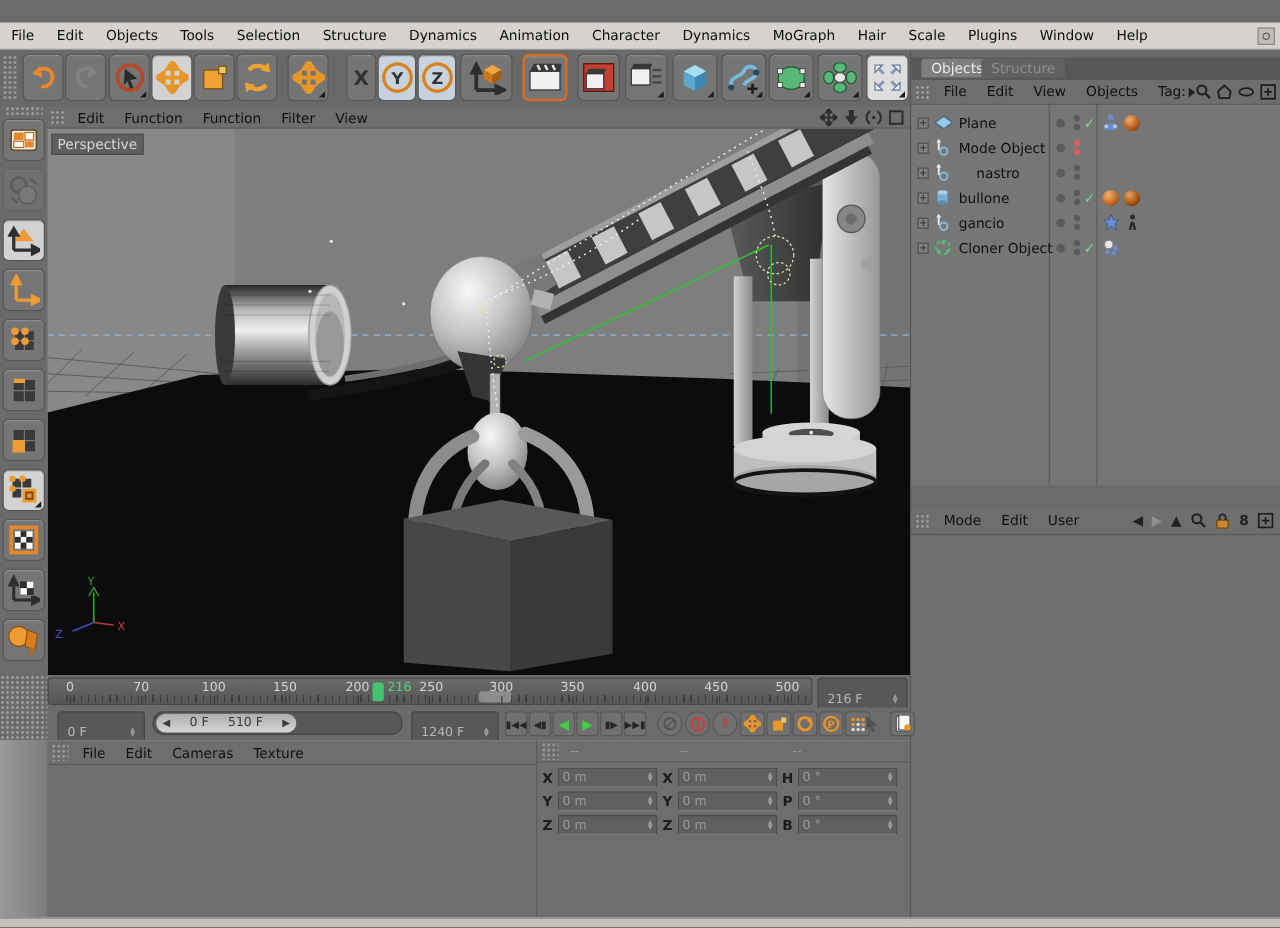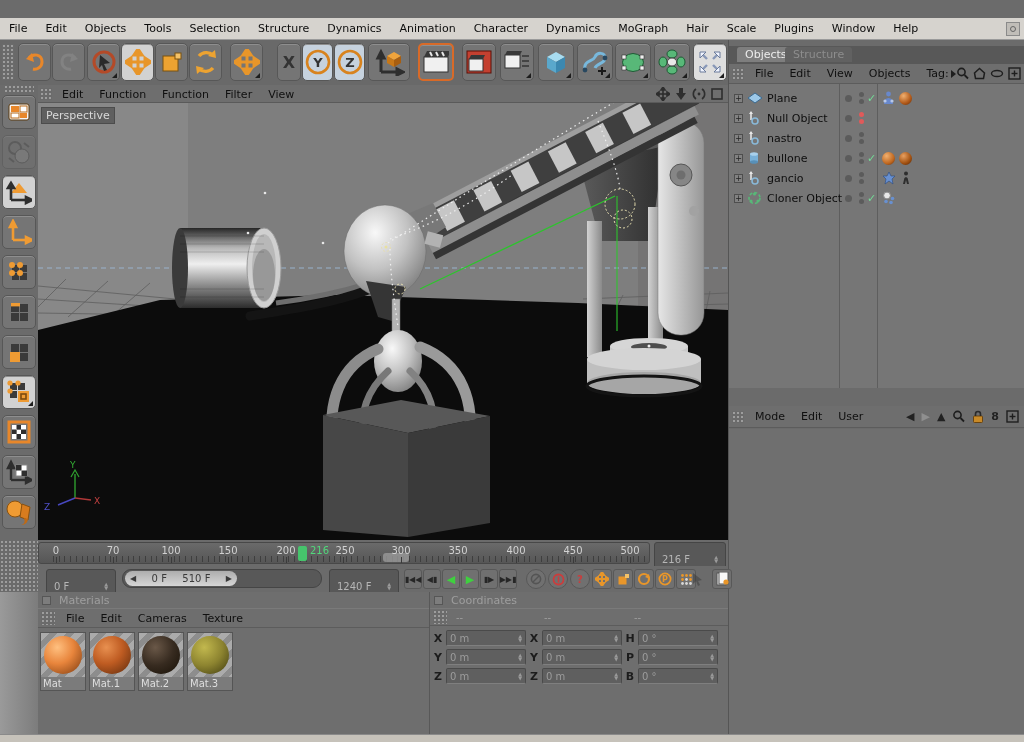--- a/index.html
+++ b/index.html
@@ -641,36 +641,36 @@
         </span>
       </div>
 
       <div class="orow a" style="left:0;top:24px;width:296px">
         <span class="expbox">+</span>
         <svg width="14" height="14" viewBox="0 0 14 14">
             <line x1="4" y1="1" x2="4" y2="9" stroke="#e8e8e8" stroke-width="1.6"></line>
             <path d="M4 0 L2 3 L6 3 Z" fill="#e8e8e8"></path>
             <circle cx="8" cy="10" r="3" fill="none" stroke="#88b8d8" stroke-width="1.6"></circle>
           </svg>
-        <span style="margin-left:6px">Null Object</span>
+        <span style="margin-left:6px">Mode Object</span>
         <span class="vdot a" style="left:116px"></span>
         <span class="a" style="left:130px;display:flex;flex-direction:column;gap:2px">
             <span class="sdot" style="background:#e05a5a"></span>
             <span class="sdot" style="background:#e05a5a"></span>
           </span>
       </div>
 
       <div class="orow a" style="left:0;top:44px;width:296px">
         <span class="expbox">+</span>
         <svg width="14" height="14" viewBox="0 0 14 14">
             <line x1="4" y1="1" x2="4" y2="9" stroke="#e8e8e8" stroke-width="1.6"></line>
             <path d="M4 0 L2 3 L6 3 Z" fill="#e8e8e8"></path>
             <circle cx="8" cy="10" r="3" fill="none" stroke="#88b8d8" stroke-width="1.6"></circle>
           </svg>
-        <span style="margin-left:6px">nastro</span>
+        <span style="margin-left:20px">nastro</span>
         <span class="vdot a" style="left:116px"></span>
         <span class="a" style="left:130px;display:flex;flex-direction:column;gap:2px">
             <span class="sdot" style="background:#5b5b5b"></span>
             <span class="sdot" style="background:#5b5b5b"></span>
           </span>
       </div>
 
       <div class="orow a" style="left:0;top:64px;width:296px">
         <span class="expbox">+</span>
         <svg width="14" height="14" viewBox="0 0 14 14">
@@ -924,64 +924,30 @@
   </div>
 
   <div class="a" style="left:0;top:592px;width:38px;height:142px;background:linear-gradient(90deg,#9a9a9a,#7c7c7c)">
     <div style="transform:rotate(-90deg) translate(-120px,-6px);transform-origin:0 0;position:absolute;left:8px;top:132px;width:130px">
       <div style="font-size:13px;font-weight:bold;font-style:italic;color:#3e3e3e;letter-spacing:1px">MAXON</div>
       <div style="font-size:10px;color:#4a4a4a;letter-spacing:1px">CINEMA 4D</div>
     </div>
   </div>
 
   <div class="a" style="left:38px;top:592px;width:392px;height:142px;background:#6e6e6e;border-right:1px solid #585858">
-    <div class="f" style="height:16px">
-      <span class="hdrsq" style="margin-left:4px"></span>
-      <span class="phead" style="margin-left:8px">Materials</span>
-    </div>
     <div class="f" style="height:20px;border-top:1px solid #7a7a7a;border-bottom:1px solid #5c5c5c">
       <span class="a grip" style="left:3px;width:14px;height:14px"></span>
       <span class="pmenu" style="margin-left:20px">File</span>
       <span class="pmenu">Edit</span>
       <span class="pmenu">Cameras</span>
       <span class="pmenu">Texture</span>
     </div>
-    <div class="f" style="margin:4px 0 0 2px;gap:3px">
-      <div class="matthumb">
-        <div class="matimg">
-            <span class="matball m0"></span>
-          </div>
-        <div class="matlbl">Mat</div>
-      </div>
-      <div class="matthumb">
-        <div class="matimg">
-            <span class="matball m1"></span>
-          </div>
-        <div class="matlbl">Mat.1</div>
-      </div>
-      <div class="matthumb">
-        <div class="matimg">
-            <span class="matball m2"></span>
-          </div>
-        <div class="matlbl">Mat.2</div>
-      </div>
-      <div class="matthumb">
-        <div class="matimg">
-            <span class="matball m3"></span>
-          </div>
-        <div class="matlbl">Mat.3</div>
-      </div>
-    </div>
   </div>
 
   <div class="a" style="left:430px;top:592px;width:298px;height:142px;background:#6e6e6e">
-    <div class="f" style="height:16px">
-      <span class="hdrsq" style="margin-left:4px"></span>
-      <span class="phead" style="margin-left:8px">Coordinates</span>
-    </div>
     <div class="f" style="height:18px;border-top:1px solid #7a7a7a;border-bottom:1px solid #5c5c5c;color:#9e9e9e;font-size:10px">
       <span class="a grip" style="left:3px;width:14px;height:14px"></span>
       <span style="margin-left:26px;width:88px">--</span>
       <span style="width:90px">--</span>
       <span>--</span>
     </div>
 
     <div class="f" style="margin:4px 2px 0 2px;gap:2px">
       <span class="clbl">X</span>
       <span class="field" style="width:80px;height:16px">

